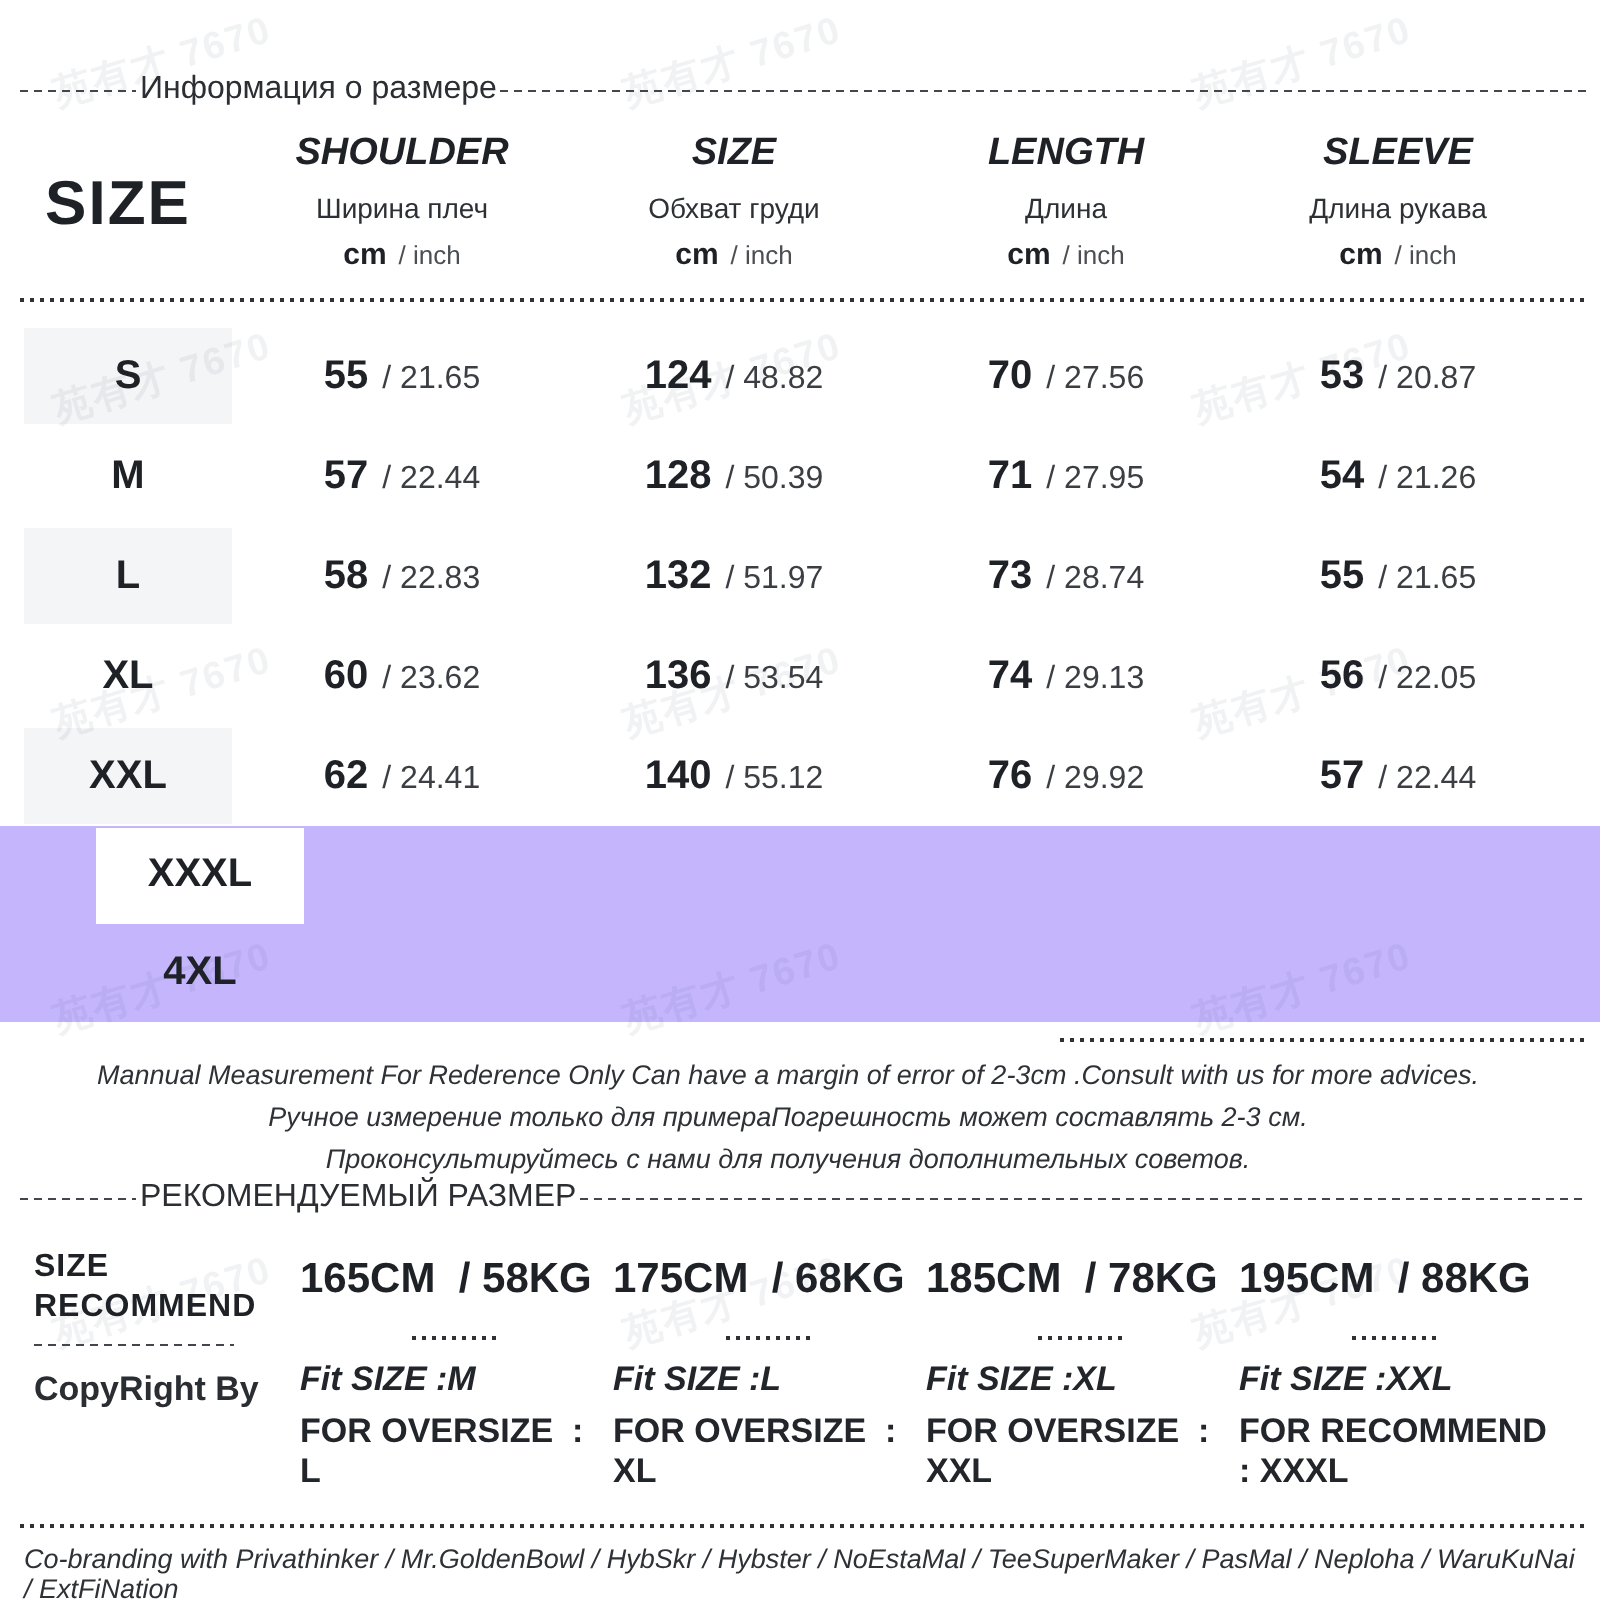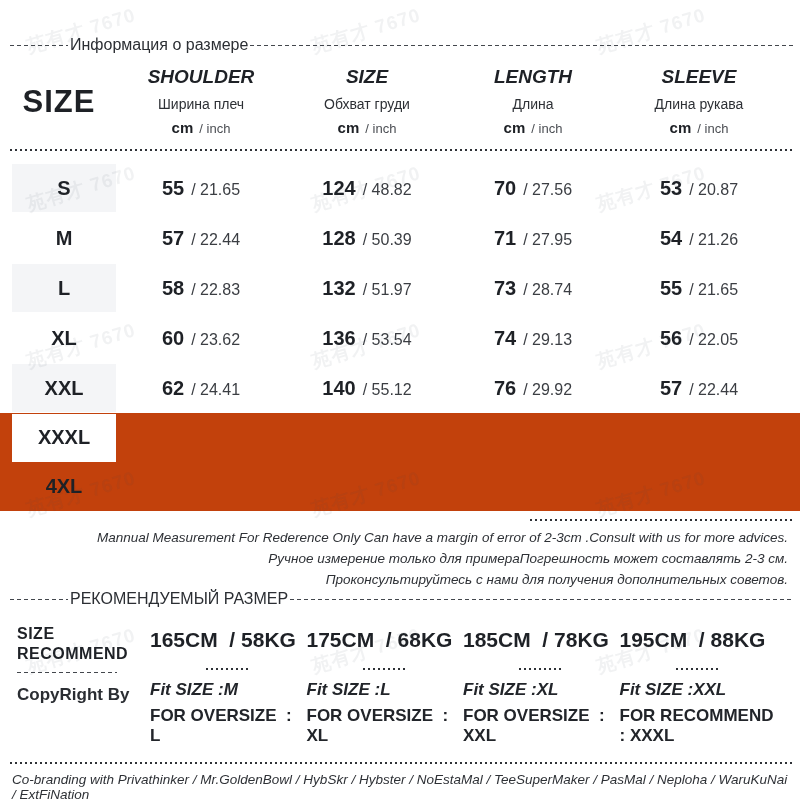--- a/index.html
+++ b/index.html
@@ -50,27 +50,27 @@
   
   .rows{margin-top:12px;}
   .row{height:50px;align-items:center;}
   .labelbox{
     width:104px;height:48px;margin-left:12px;
     display:flex;align-items:center;justify-content:center;
     font-size:20px;font-weight:bold;color:#1e2126;
   }
   .labelbox.gray{background:#f4f5f7;}
   .labelbox.white{background:#ffffff;}
-  .band{background:#c2410c;}
+  .band{background:#c4b5fd;padding-left:36px;}
   .band .row{height:49px;}
   .cell{display:flex;align-items:baseline;justify-content:center;gap:7px;}
   .vcm{font-size:20px;font-weight:bold;color:#1e2126;}
   .vin{font-size:16px;color:#3b3e43;}
   
-  .notes{margin:6px 12px 0 0;text-align:right;}
+  .notes{margin:6px 12px 0 0;text-align:center;}
   .notes div{font-size:13.5px;font-style:italic;color:#2e3136;line-height:21px;white-space:pre-wrap;}
   
   .rec-grid{display:grid;grid-template-columns:150px 1fr 1fr 1fr 1fr;padding-right:24px;margin-top:16px;}
   .rec-left{padding-left:17px;}
   .rec-h1,.rec-h2{font-size:16px;font-weight:bold;color:#1e2126;line-height:20px;letter-spacing:0.5px;}
   .rec-dash{width:100px;height:1px;margin:8px 0 12px 0;background-image:repeating-linear-gradient(90deg,#43474d 0 4px,transparent 4px 7px);}
   .rec-copy{font-size:17px;font-weight:bold;color:#2a2d32;}
   .rec-col{}
   .hw{font-size:21px;font-weight:bold;color:#1e2126;margin-top:4px;white-space:pre-wrap;}
   .minidots{width:44px;height:2px;margin:16px auto 0 auto;background-image:repeating-linear-gradient(90deg,#2e3136 0 2px,transparent 2px 5px);}

